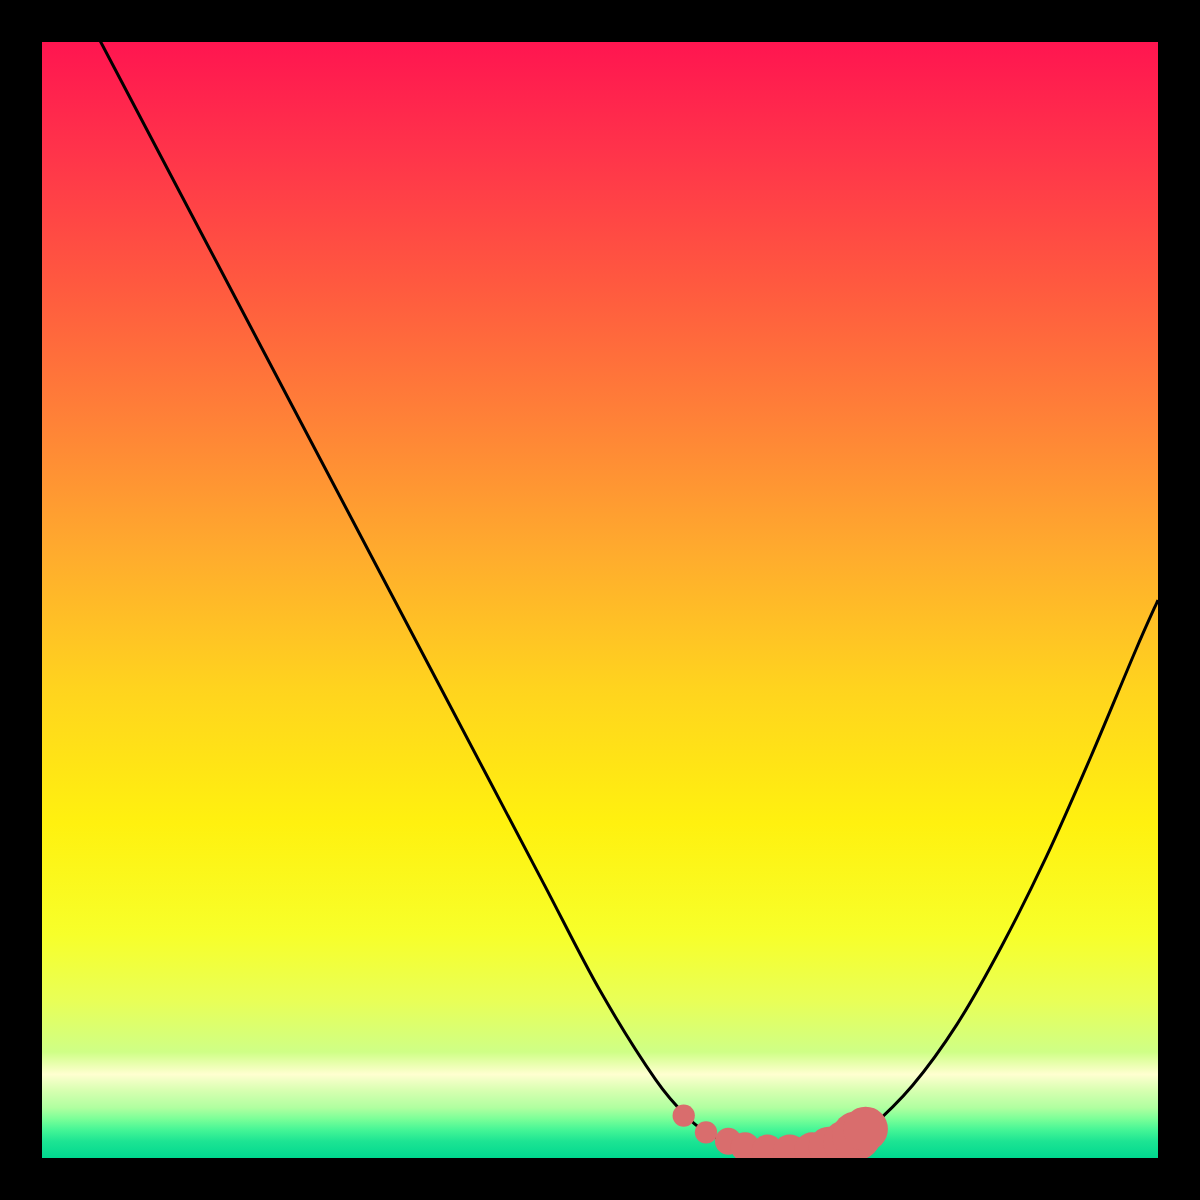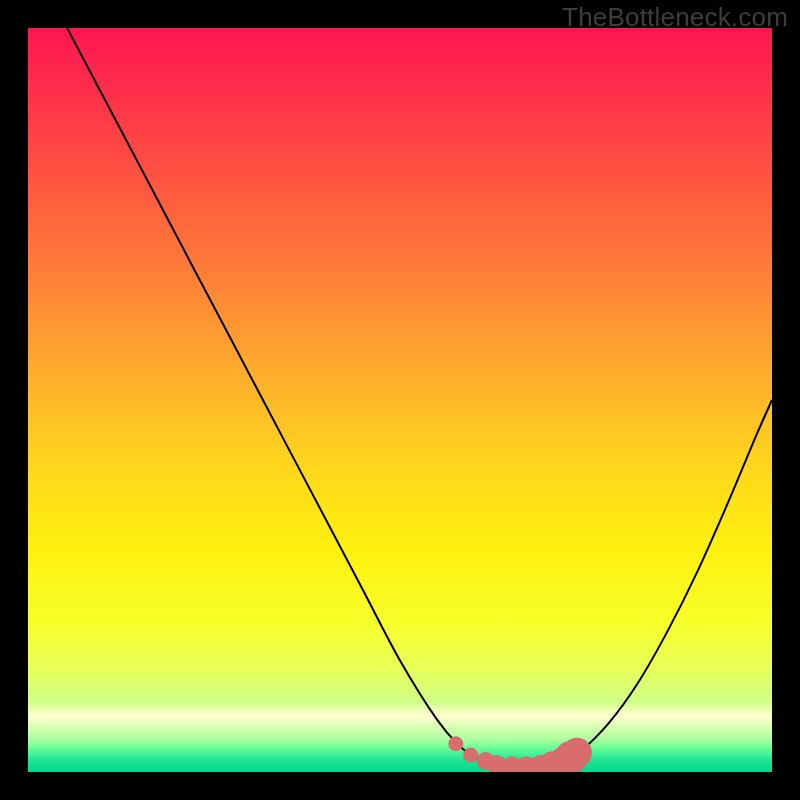--- a/index.html
+++ b/index.html
@@ -36,21 +36,20 @@
     height: 744px;
   }
   svg {
     display: block;
   }
 </style>
 </head>
 <body>
 
 <div class="frame">
-  <div class="watermark">TheBottleneck.com</div>
 
   <div class="plot-wrap">
     <svg id="plot-svg" width="744" height="744" viewBox="0 0 744 744">
       <defs>
         <linearGradient id="bg-grad" x1="0" y1="0" x2="0" y2="1">
             <stop offset="0.00%" stop-color="#ff1550"></stop>
             <stop offset="10.00%" stop-color="#ff344a"></stop>
             <stop offset="22.00%" stop-color="#ff5a3f"></stop>
             <stop offset="34.00%" stop-color="#ff8237"></stop>
             <stop offset="46.00%" stop-color="#ffac2d"></stop>

